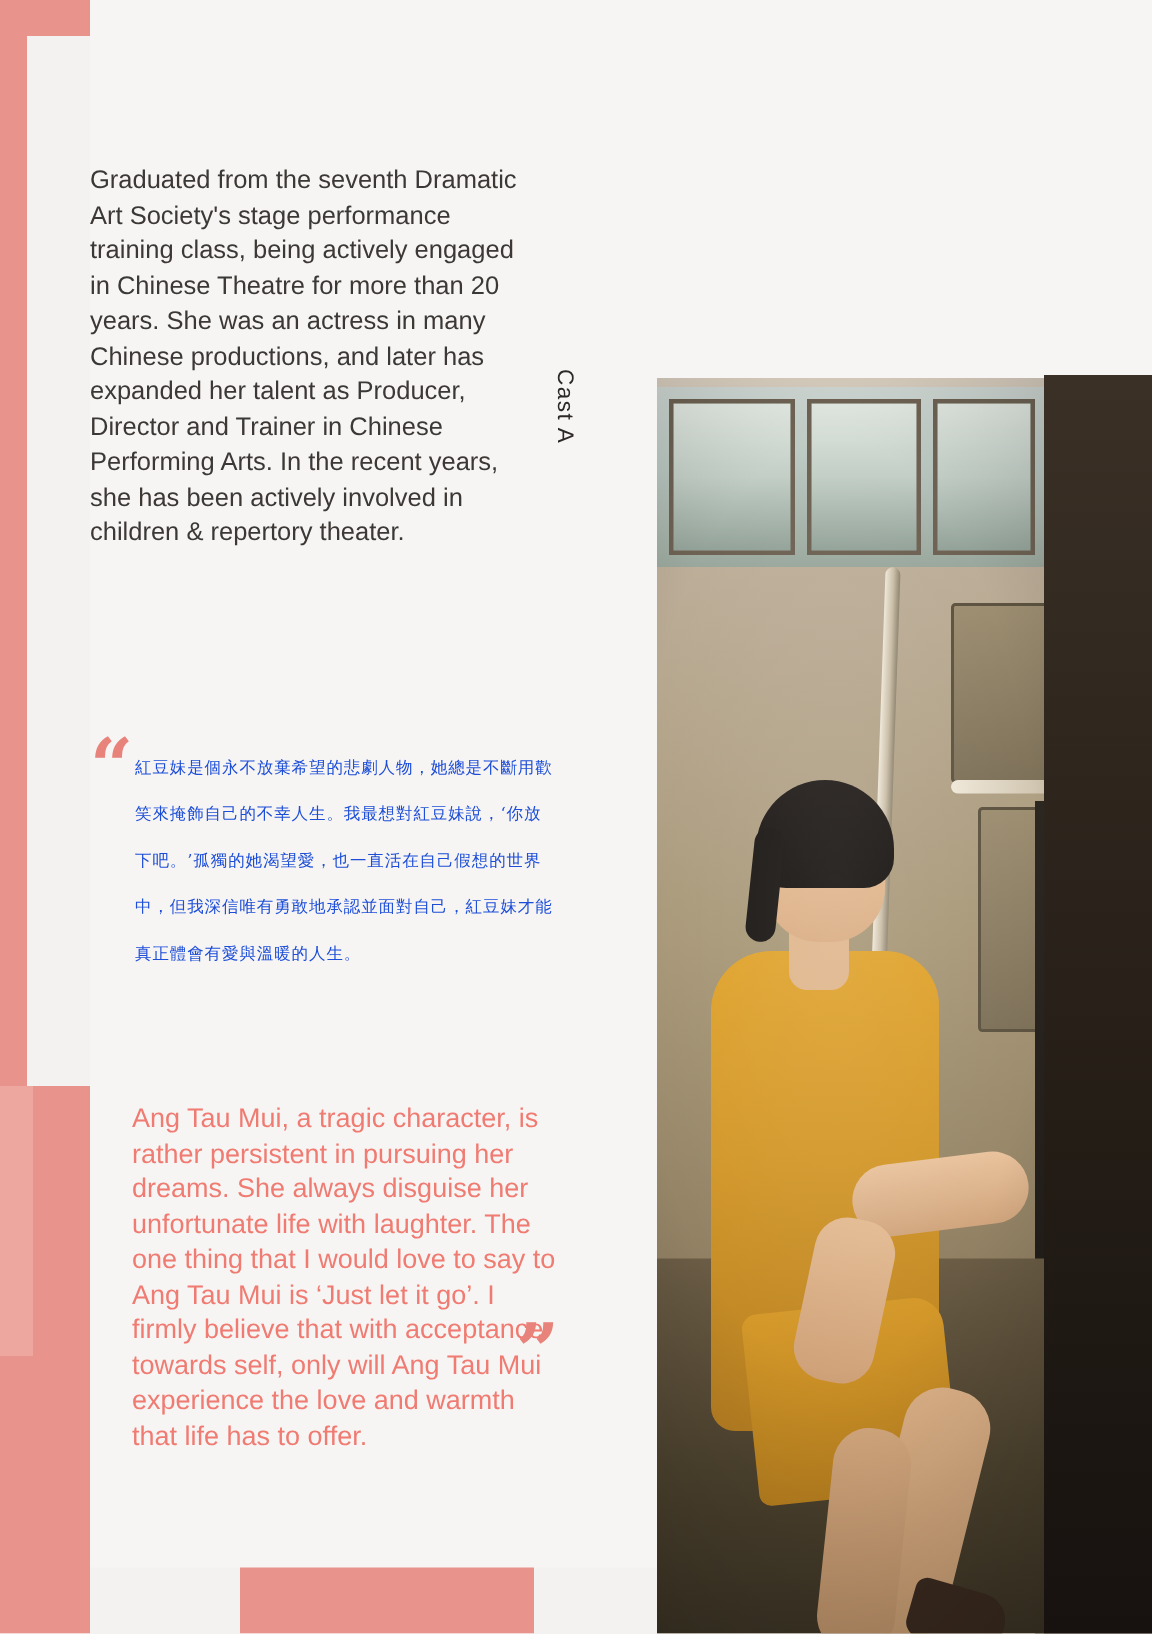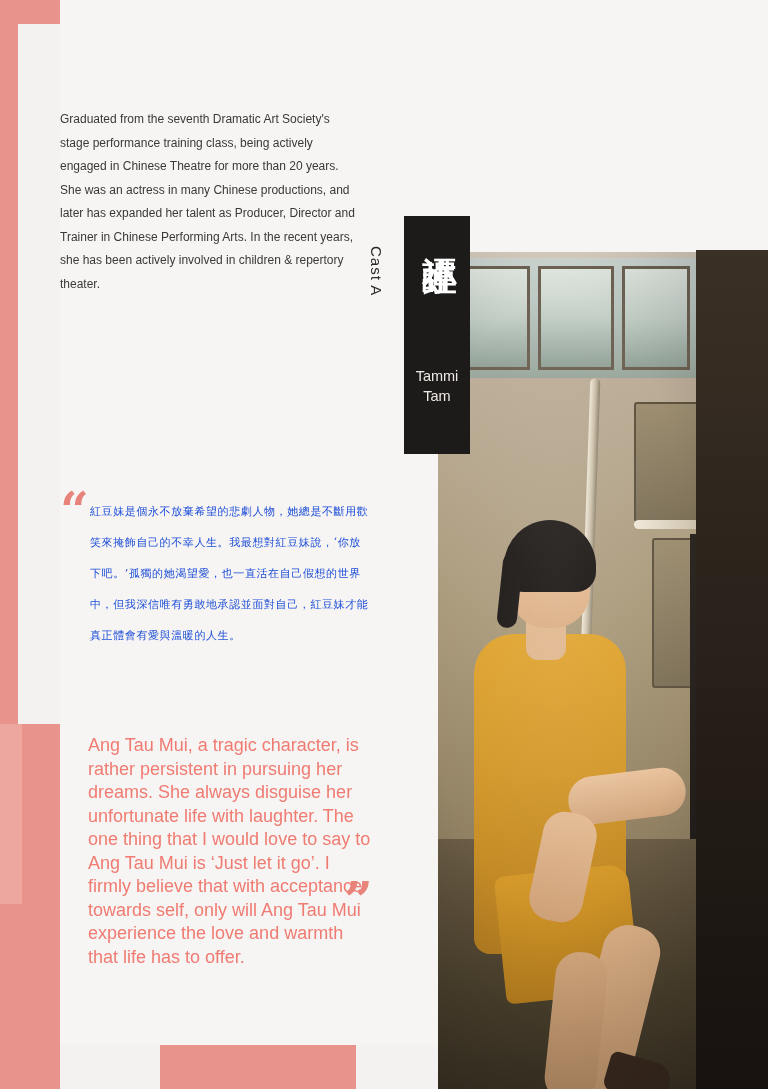--- a/index.html
+++ b/index.html
@@ -75,21 +75,21 @@
     font-family: "DejaVu Serif", "Liberation Serif", serif;
     font-size: 14.5px;
     line-height: 30px;
     color: #2d2a28;
     letter-spacing: 0.5px;
     margin: 0 0 26px 0;
     width: 300px;
   }
 
   .bio-en {
-    font-size: 12px;
+    font-size: 17px;
     line-height: 23.5px;
     color: #3b3836;
     margin: 0;
     width: 300px;
   }
 
   
   .quote-wrap {
     position: absolute;
     left: 60px;
@@ -383,27 +383,20 @@
       <div class="fig-head"></div>
       <div class="fig-hair"></div>
       <div class="fig-hair-side"></div>
 
       <div class="photo-shadow"></div>
     </div>
   </div>
   <div class="photo-ext"></div>
 
   <div class="cast-label">Cast A</div>
-  <div class="name-bar">
-    <div class="name-zh">譚小虹</div>
-    <div class="name-en">
-      <div>Tammi</div>
-      <div>Tam</div>
-    </div>
-  </div>
 
   <div class="col">
     <p class="bio-en">Graduated from the seventh Dramatic Art Society's stage performance training class, being actively engaged in Chinese Theatre for more than 20 years. She was an actress in many Chinese productions, and later has expanded her talent as Producer, Director and Trainer in Chinese Performing Arts. In the recent years, she has been actively involved in children &amp; repertory theater.</p>
   </div>
 
   <div class="quote-wrap">
     <span class="qmark qmark-open">“</span>
     <p class="quote-zh">紅豆妹是個永不放棄希望的悲劇人物，她總是不斷用歡笑來掩飾自己的不幸人生。我最想對紅豆妹說，‘你放下吧。’孤獨的她渴望愛，也一直活在自己假想的世界中，但我深信唯有勇敢地承認並面對自己，紅豆妹才能真正體會有愛與溫暖的人生。</p>
     <p class="quote-en">Ang Tau Mui, a tragic character, is rather persistent in pursuing her dreams. She always disguise her unfortunate life with laughter. The one thing that I would love to say to Ang Tau Mui is ‘Just let it go’. I firmly believe that with acceptance towards self, only will Ang Tau Mui experience the love and warmth that life has to offer.</p>
     <span class="qmark qmark-close">”</span>

